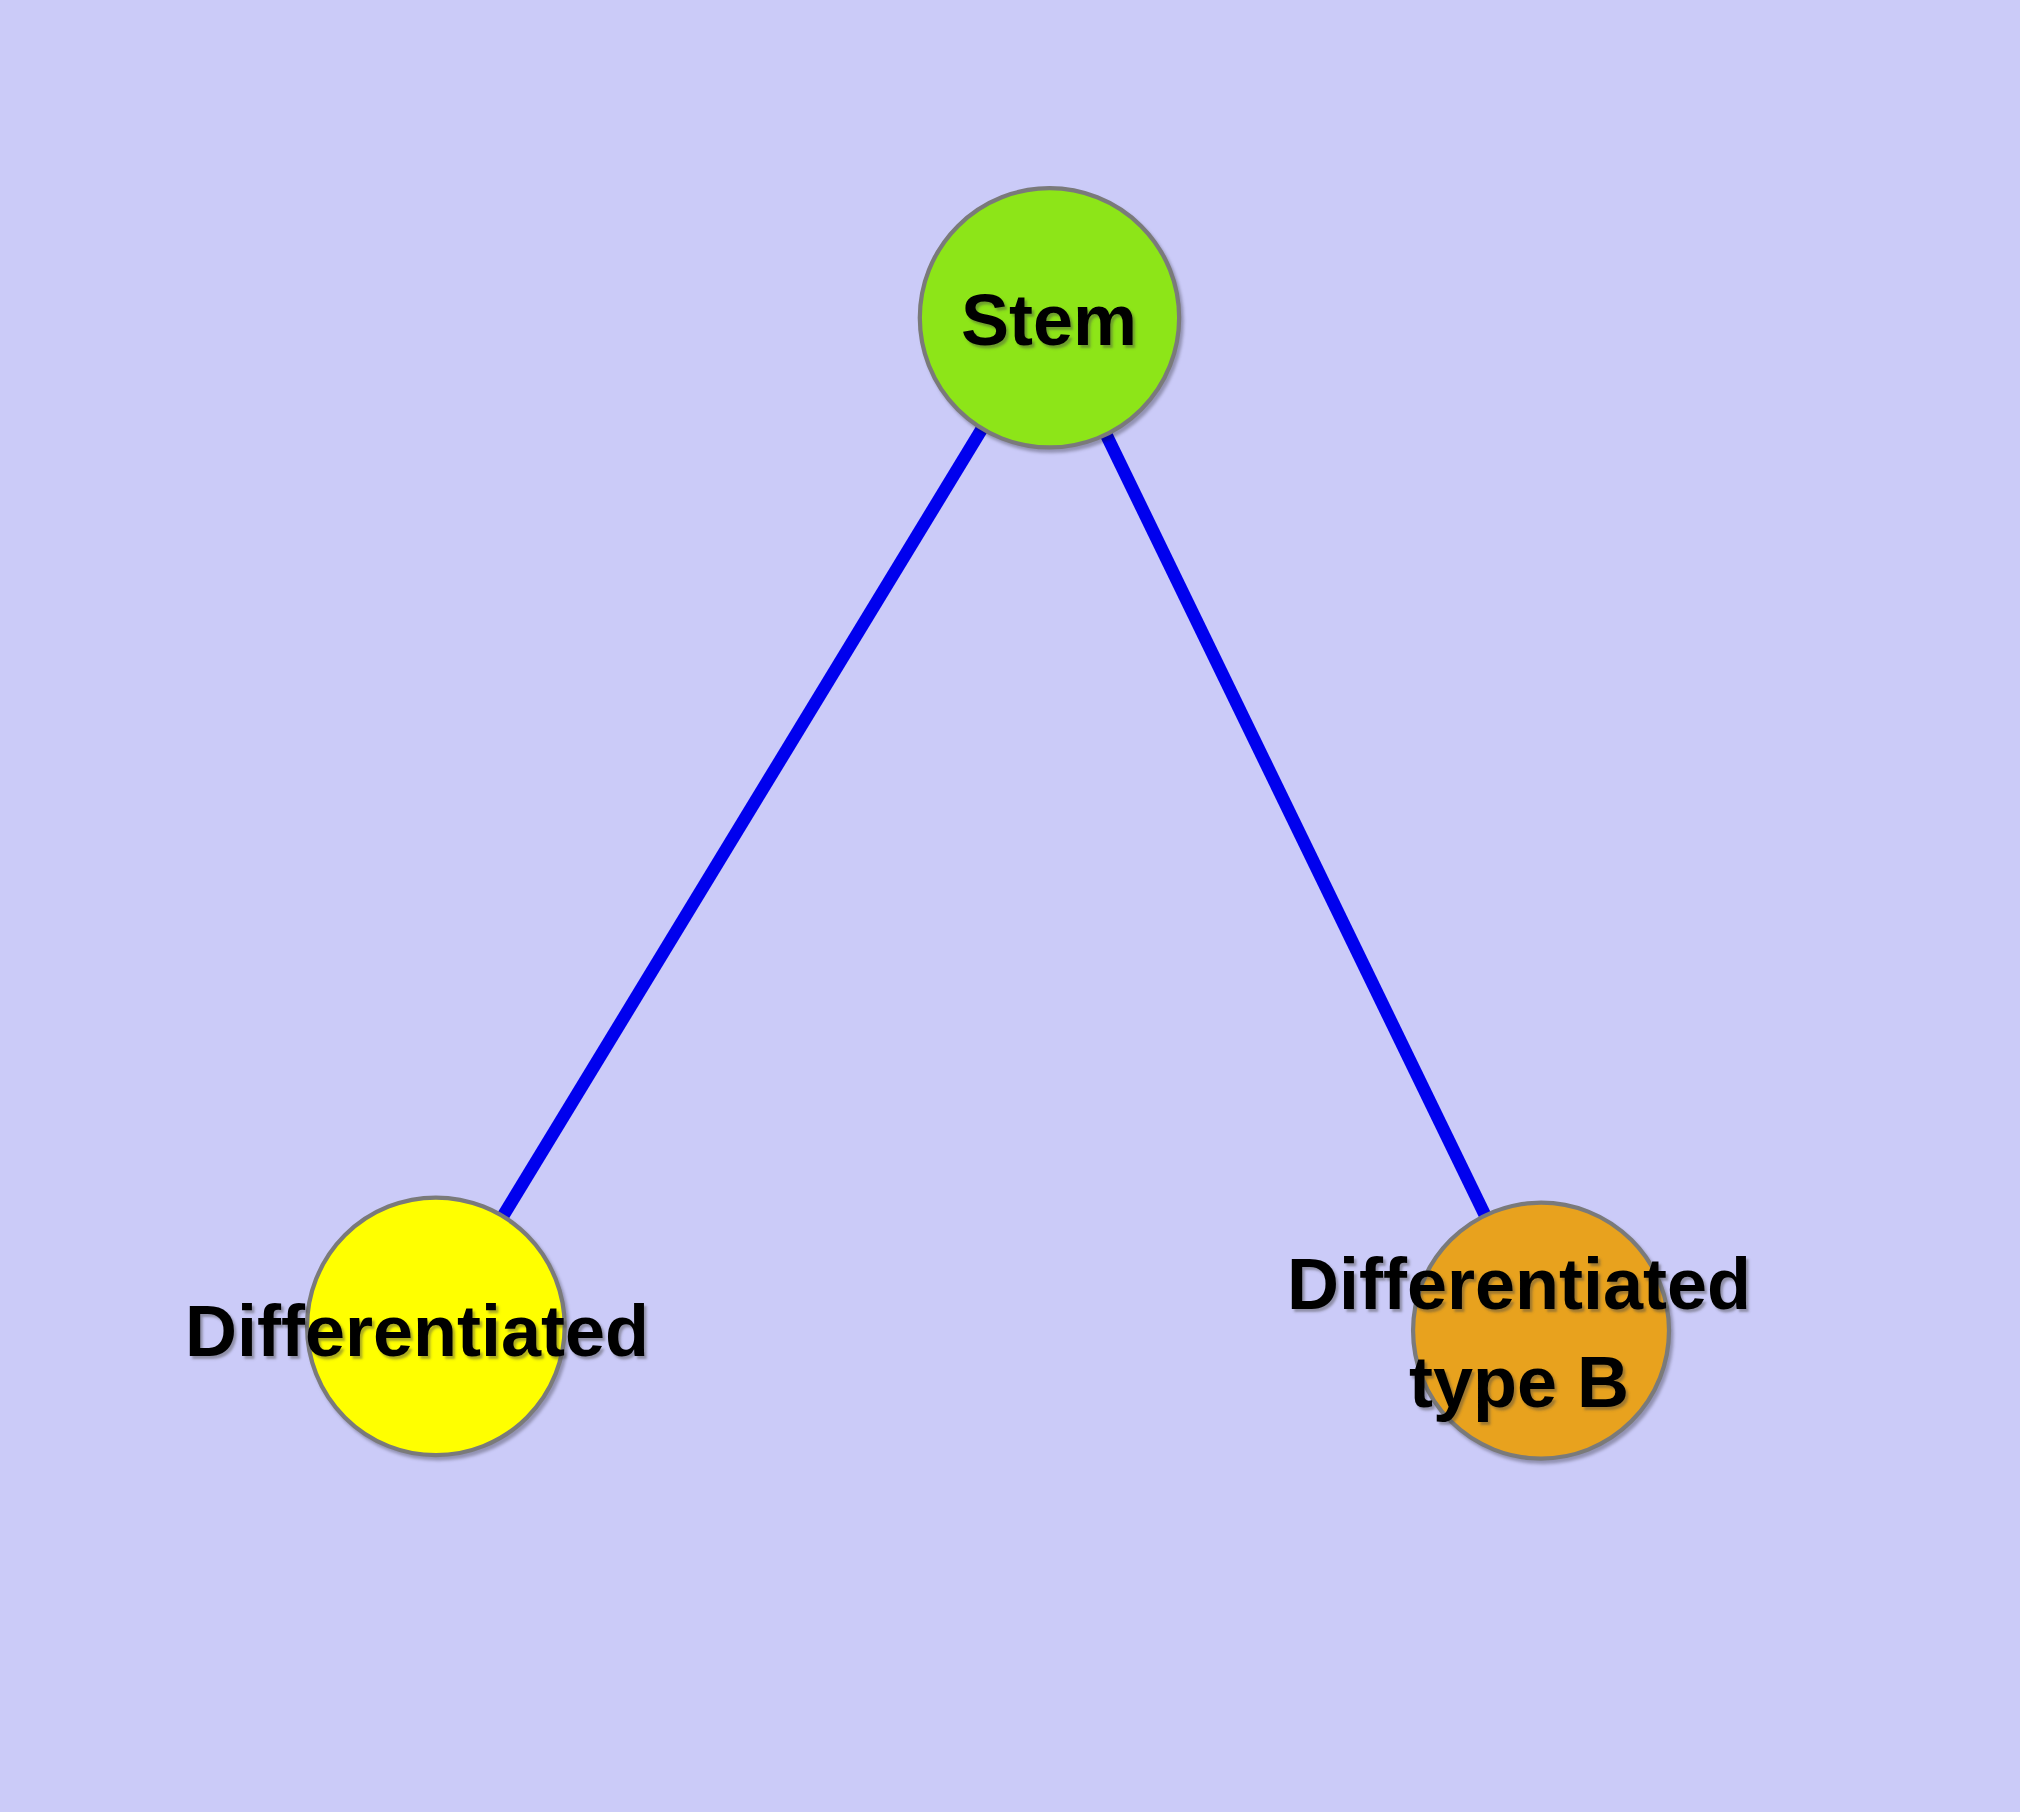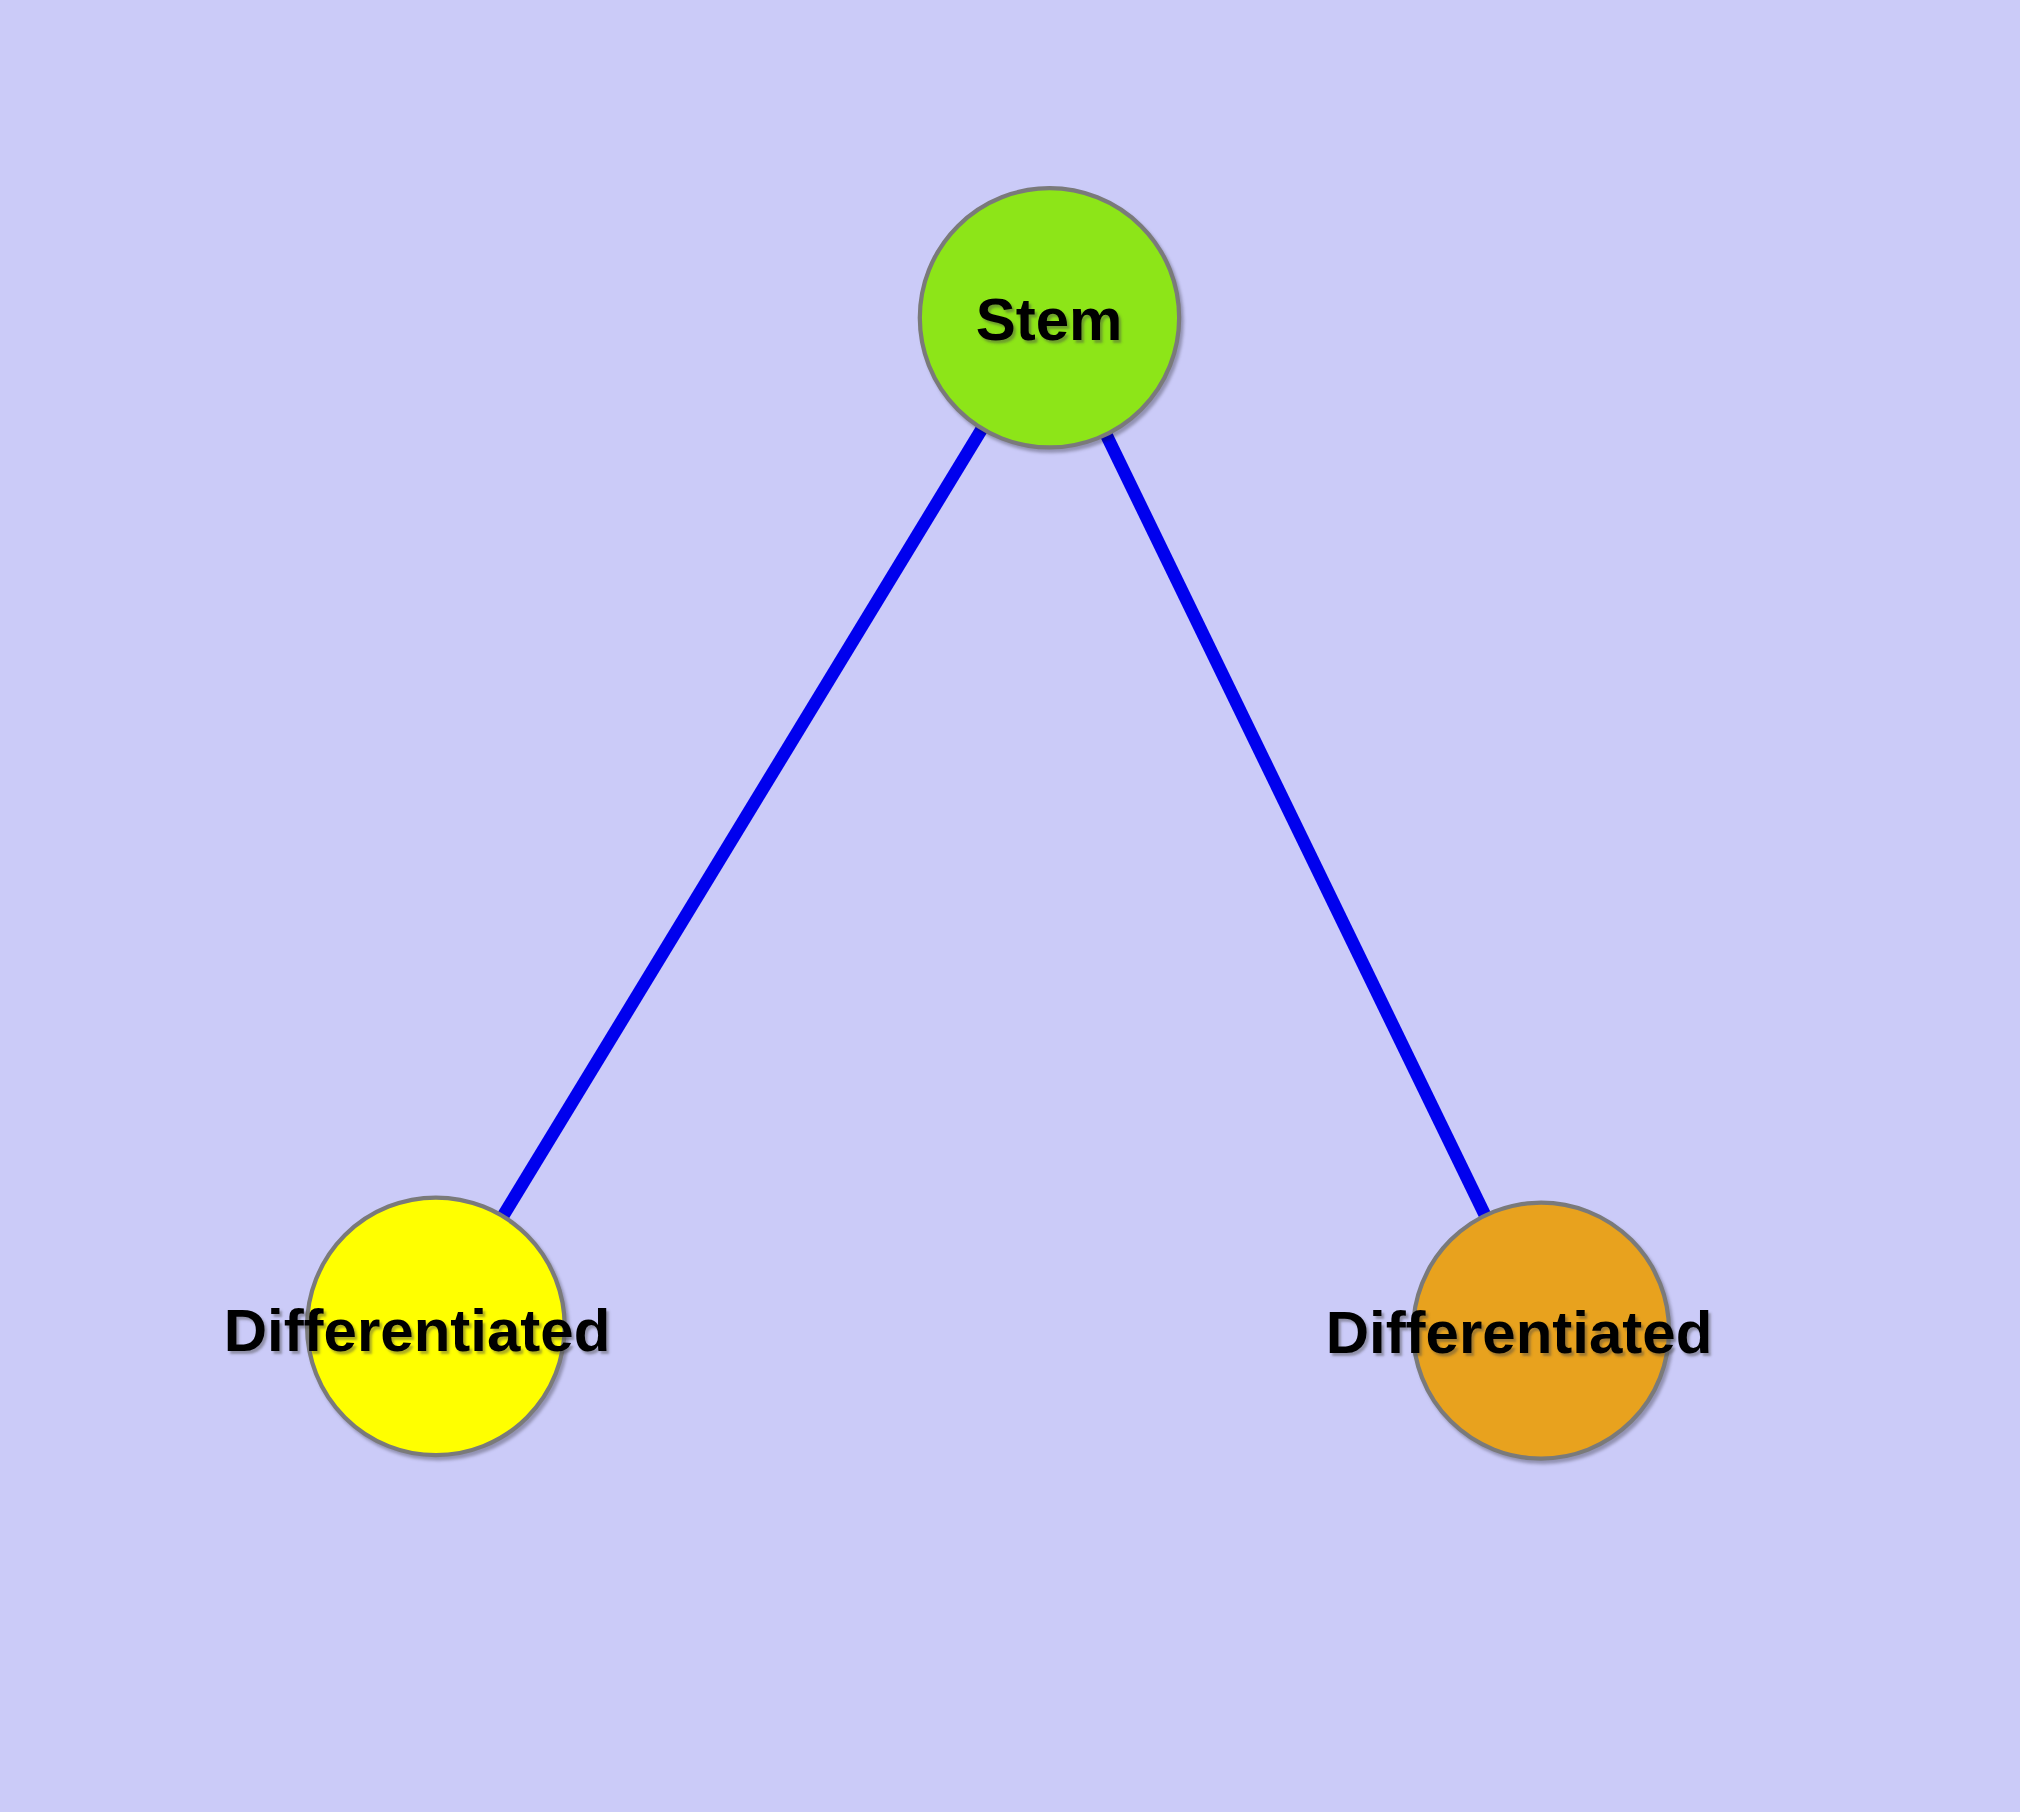--- a/index.html
+++ b/index.html
@@ -23,21 +23,21 @@
     fill: none;
   }
   .node-circle {
     stroke-width: 5px;
     filter: drop-shadow(3px 4px 2px rgba(0,0,0,0.28));
   }
   .node-label {
     position: absolute;
     transform: translate(-50%, -50%);
     font-weight: bold;
-    font-size: 60px;
+    font-size: 72px;
     line-height: 98px;
     text-align: center;
     white-space: nowrap;
     color: var(--label-color, #000);
     text-shadow: 2.5px 3.4px 2.5px rgba(70,70,70,0.45);
   }
   .label-stem   { left: 1049px; top: 320px; }
   .label-type-a { left: 417px;  top: 1331px; }
   .label-type-b { left: 1519px; top: 1333px; }
 </style>
@@ -55,14 +55,15 @@
 </svg>
 
 <div class="node-label label-stem">Stem</div>
 
 <div class="node-label label-type-a">
   <div>Differentiated</div>
 </div>
 
 <div class="node-label label-type-b">
   <div>Differentiated</div>
+  <div>type B</div>
 </div>
 
 
 </body></html>

